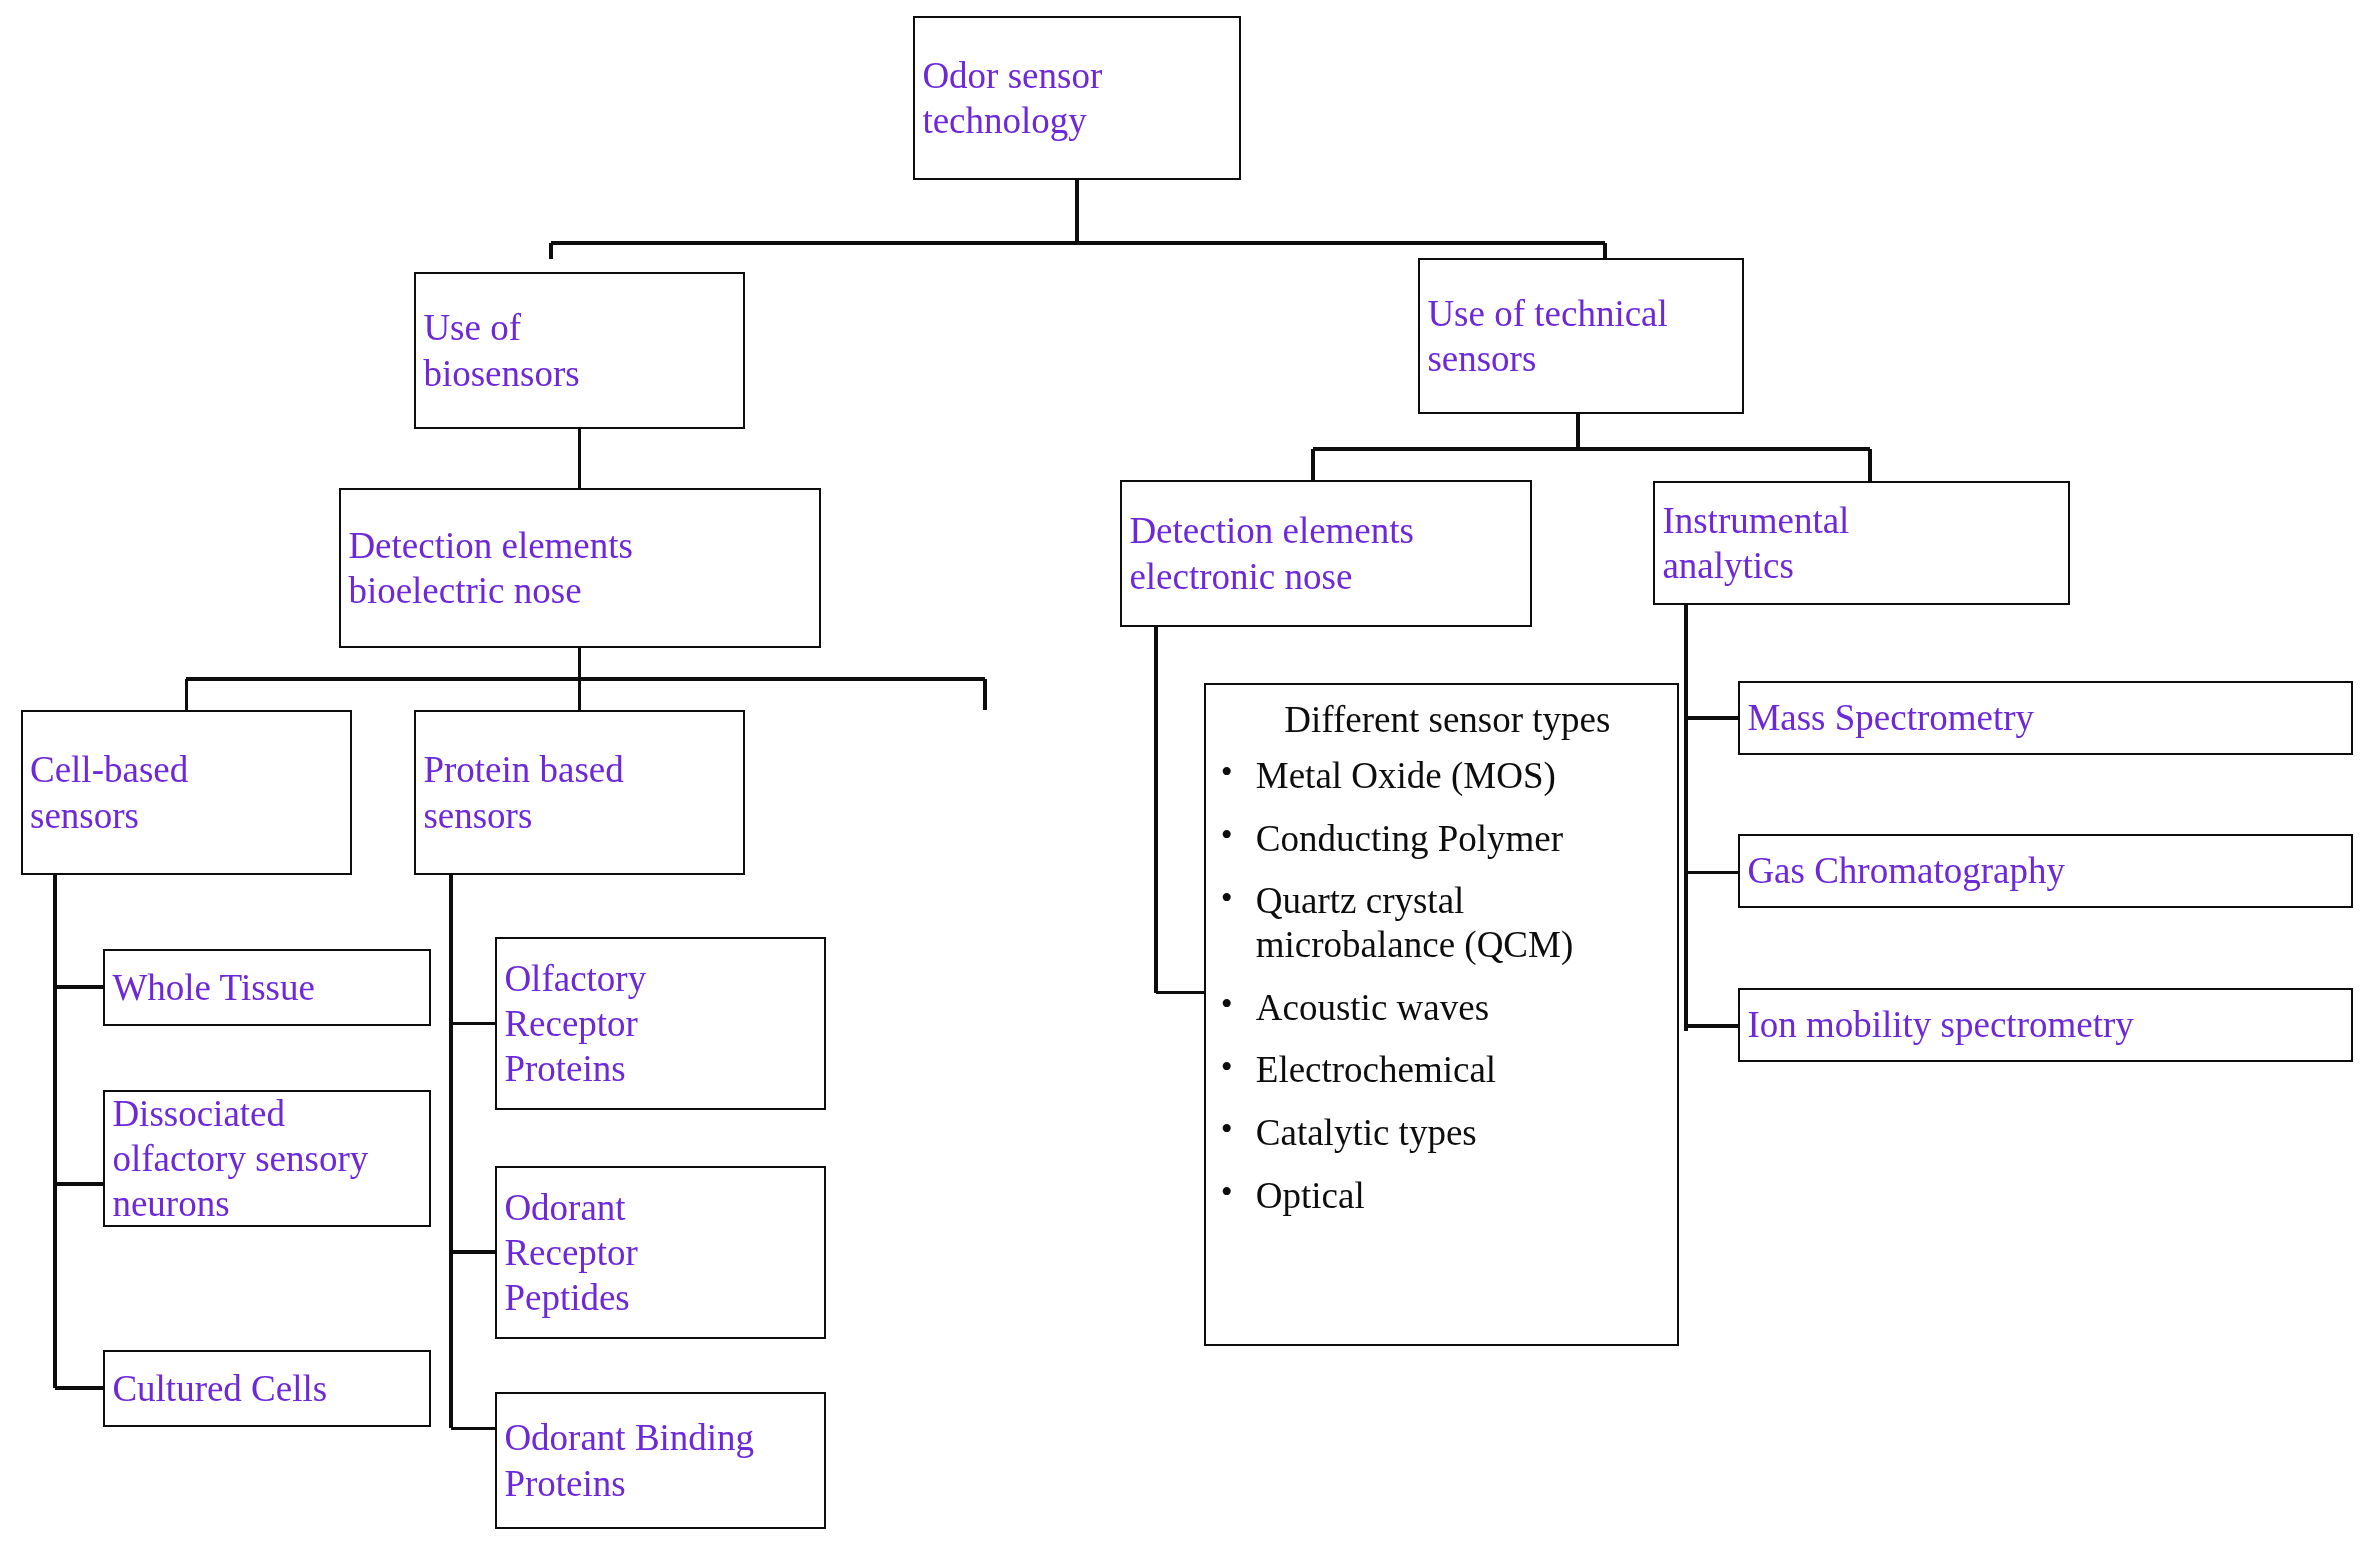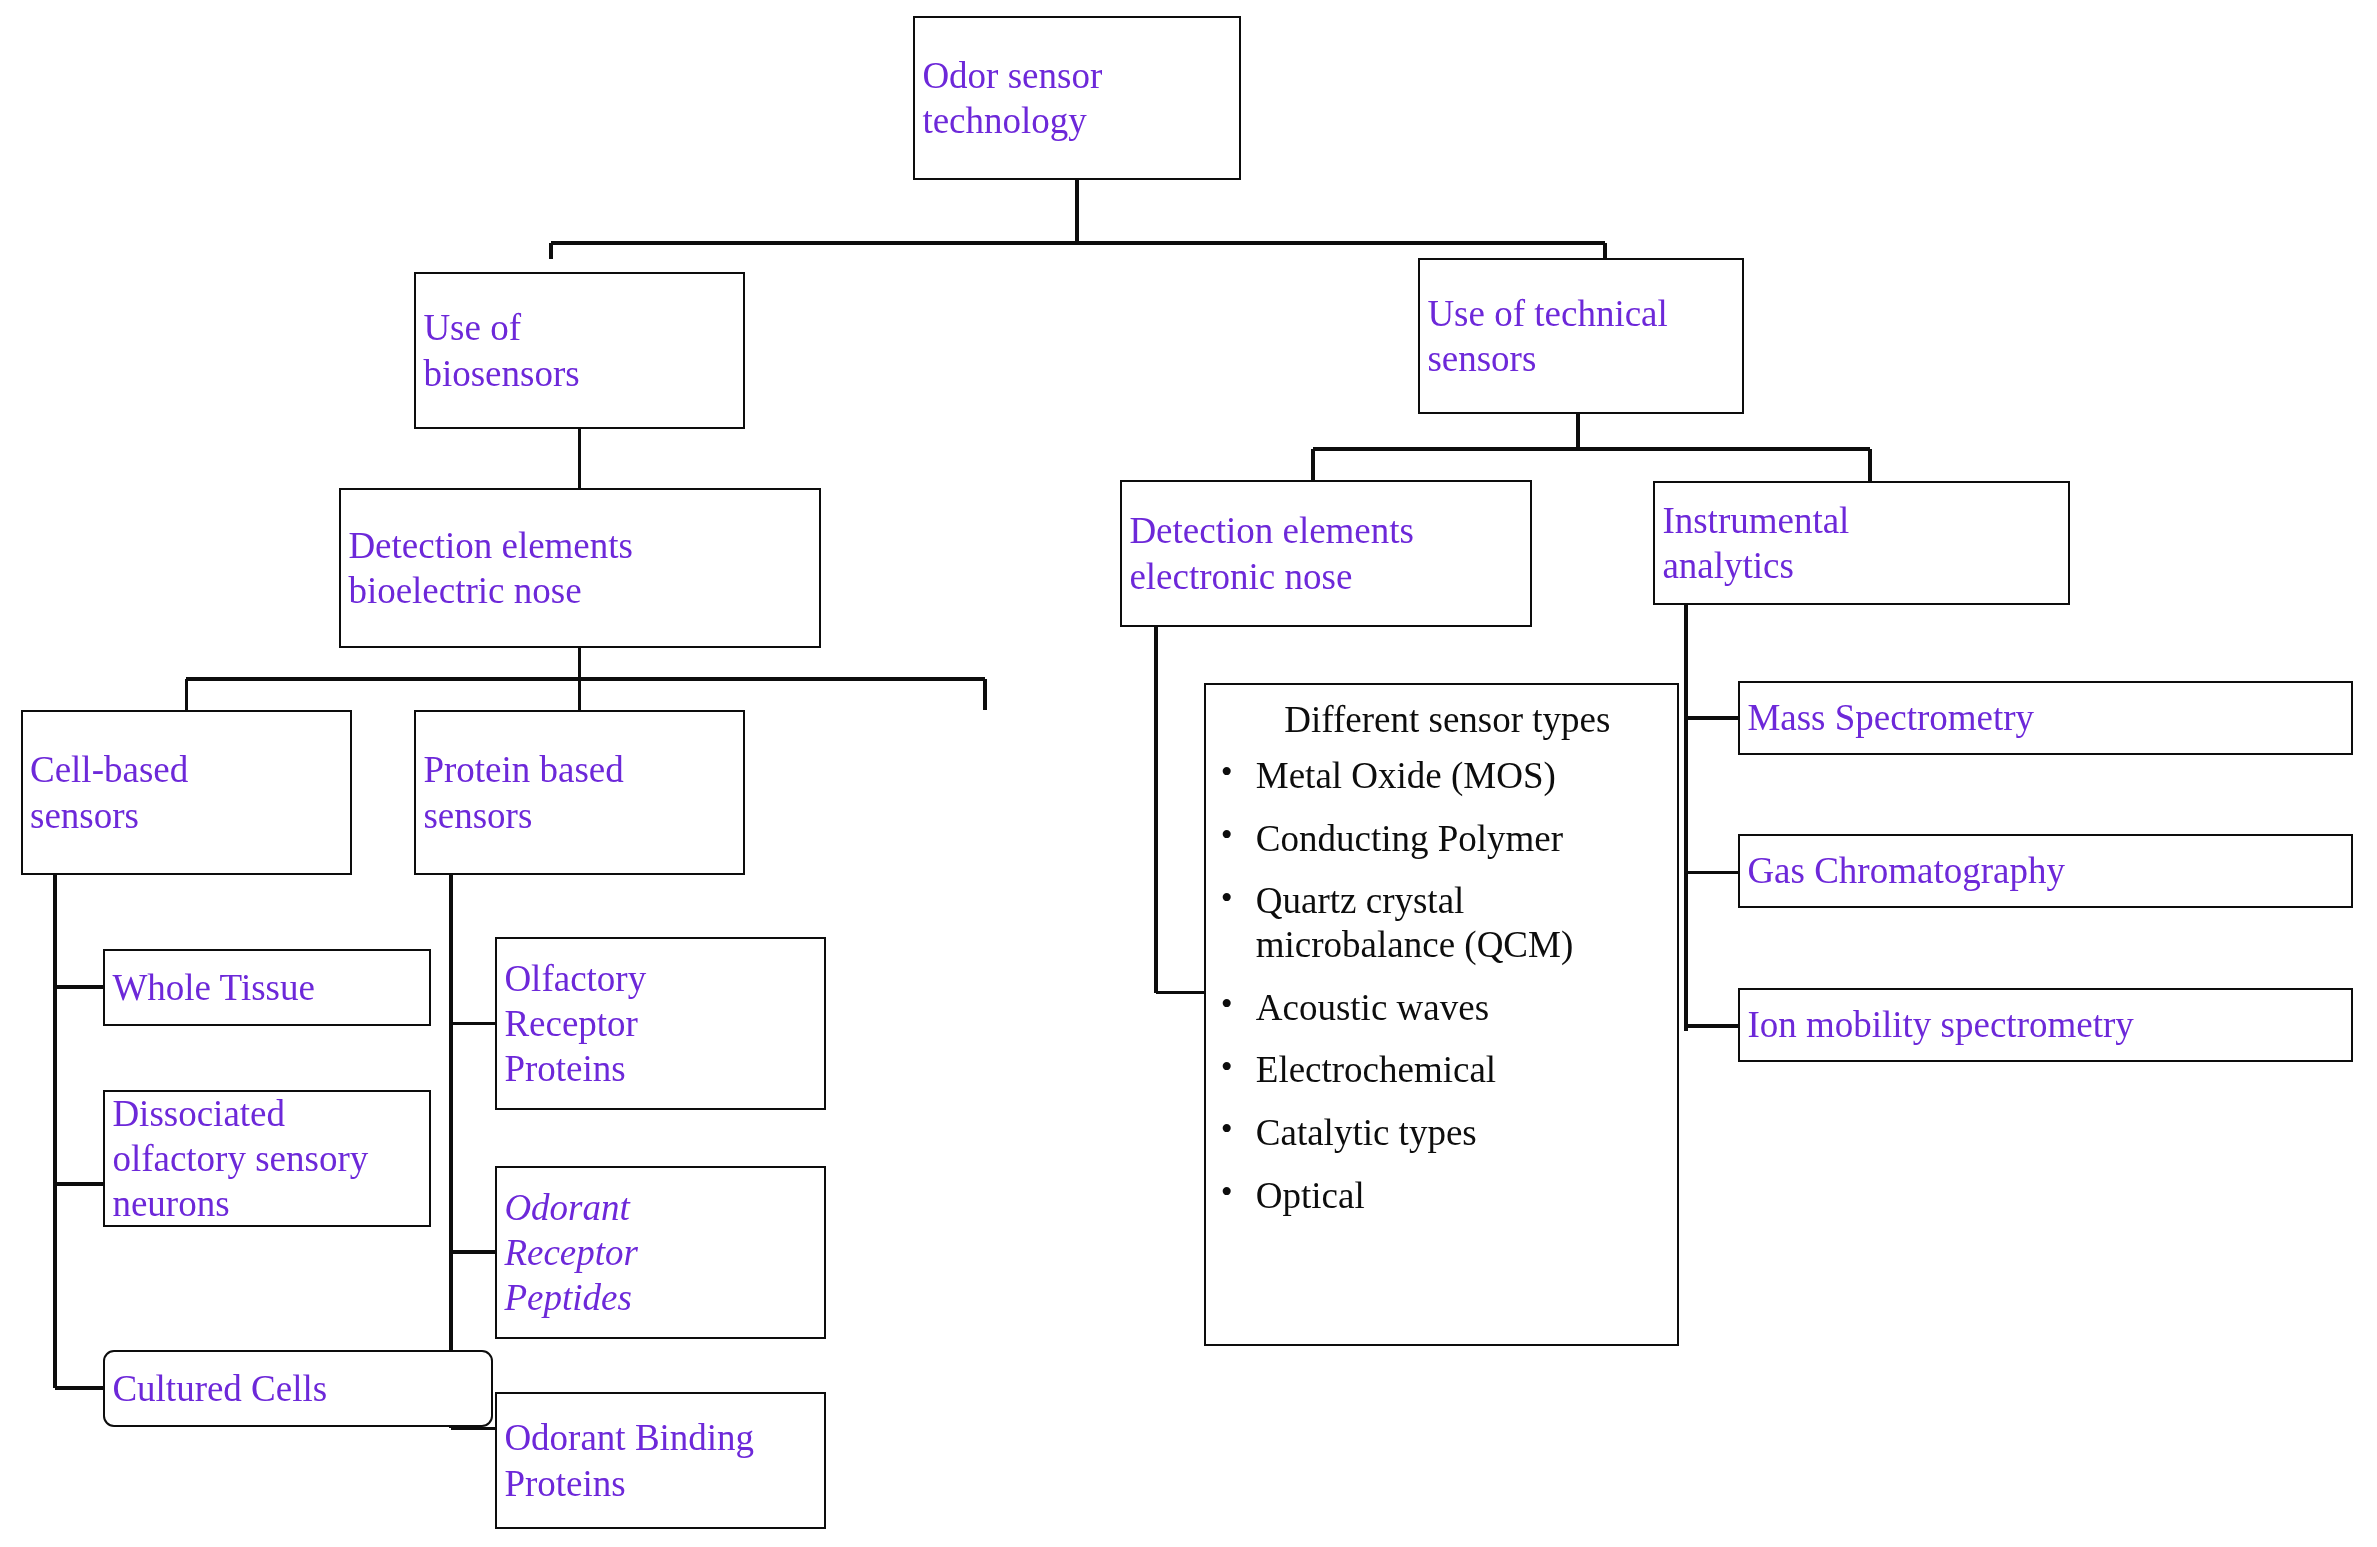--- a/index.html
+++ b/index.html
@@ -169,31 +169,31 @@
   <div class="node" style="left:103px; top:949px; width:328px; height:77px;">
     <span class="label">Whole Tissue</span>
   </div>
 
   <div class="node" style="left:103px; top:1090px; width:328px; height:137px;">
     <span class="label">Dissociated
 olfactory sensory
 neurons</span>
   </div>
 
-  <div class="node" style="left:103px; top:1350px; width:390px; height:77px;border-radius:11px;">
+  <div class="node" style="left:103px; top:1350px; width:328px; height:77px;">
     <span class="label">Cultured Cells</span>
   </div>
 
   <div class="node" style="left:495px; top:937px; width:331px; height:173px;">
     <span class="label">Olfactory
 Receptor
 Proteins</span>
   </div>
 
-  <div class="node" style="left:495px; top:1166px; width:331px; height:173px;font-style:italic;">
+  <div class="node" style="left:495px; top:1166px; width:331px; height:173px;">
     <span class="label">Odorant
 Receptor
 Peptides</span>
   </div>
 
   <div class="node" style="left:495px; top:1392px; width:331px; height:137px;">
     <span class="label">Odorant Binding
 Proteins</span>
   </div>
 

